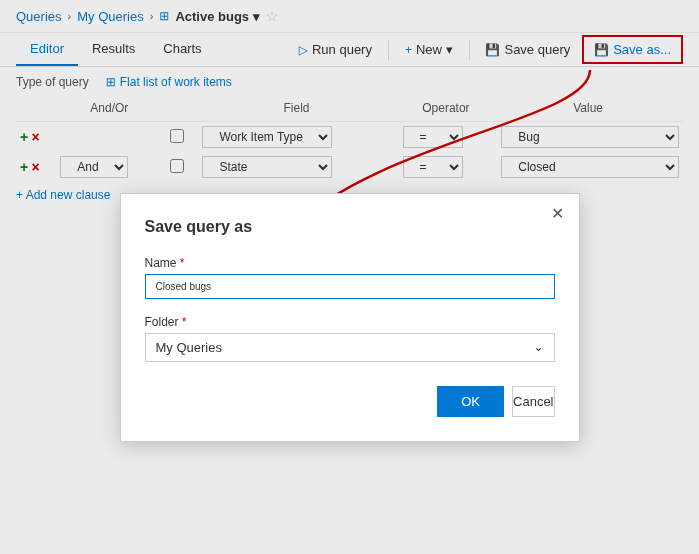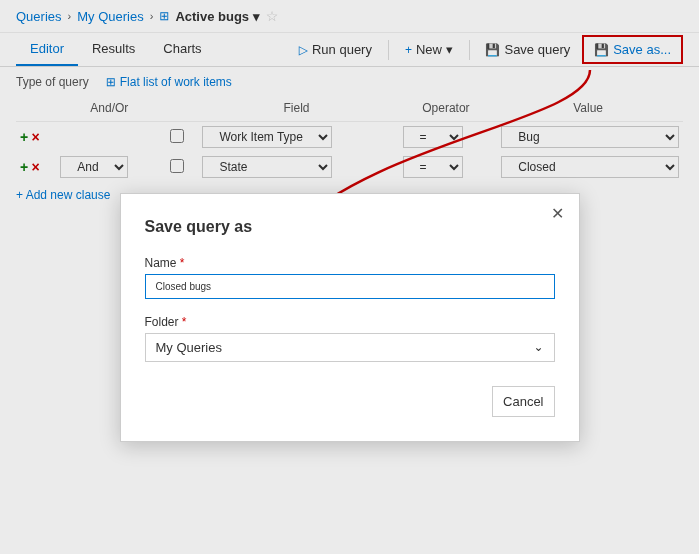--- a/index.html
+++ b/index.html
@@ -234,21 +234,21 @@
       color: #fff;
       border: none;
       padding: 7px 24px;
       font-size: 13px;
       cursor: pointer;
     }
     .btn-cancel {
       background: #fff;
       color: #333;
       border: 1px solid #ccc;
-      padding: 7px 10px;
+      padding: 7px 0;
       font-size: 13px;
       cursor: pointer;
     }
 
     
     .grid-icon { display: inline-block; font-size: 12px; }
   </style>
 </head>
 <body>
 
@@ -400,16 +400,17 @@
       <span class="required-star"> *</span>
     </div>
     <div class="folder-select-wrapper">
       <div class="folder-select-display">
         <span>My Queries</span>
         <span class="folder-chevron">⌄</span>
       </div>
     </div>
 
     <div class="modal-actions">
+      <button class="btn-ok">OK</button>
       <button class="btn-cancel">Cancel</button>
     </div>
   </div>
 </div>
 
 </body></html>

